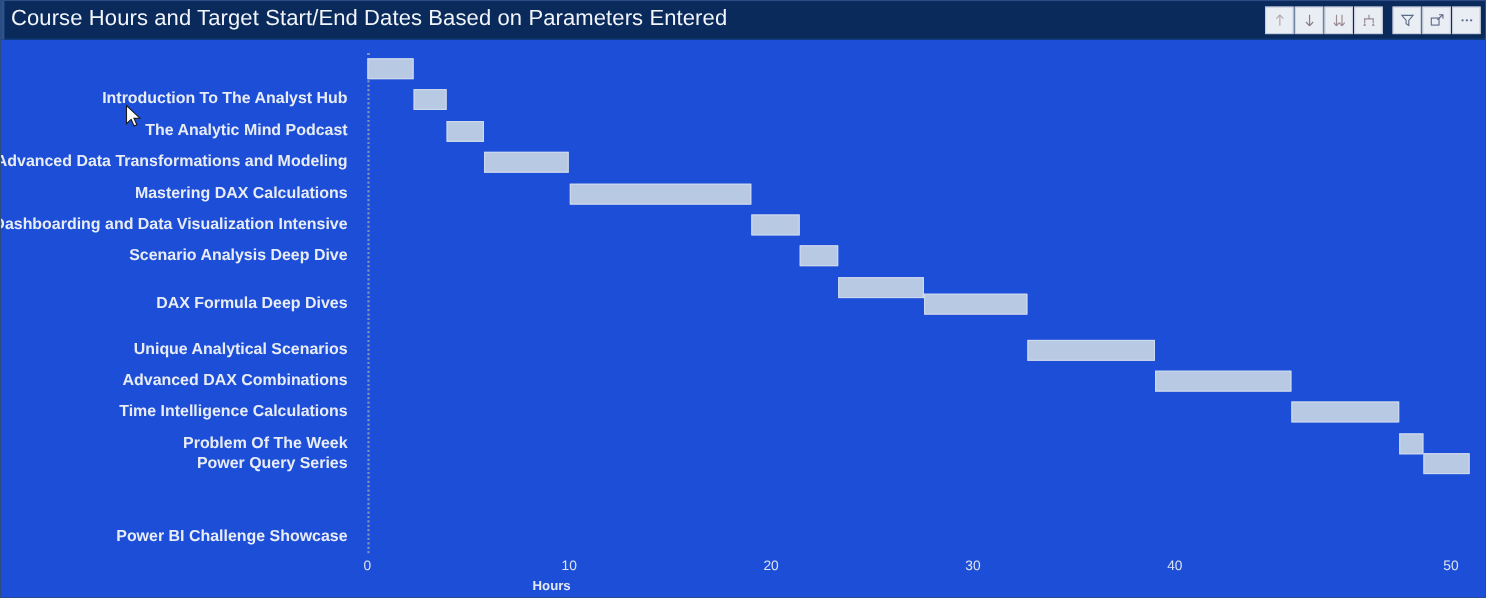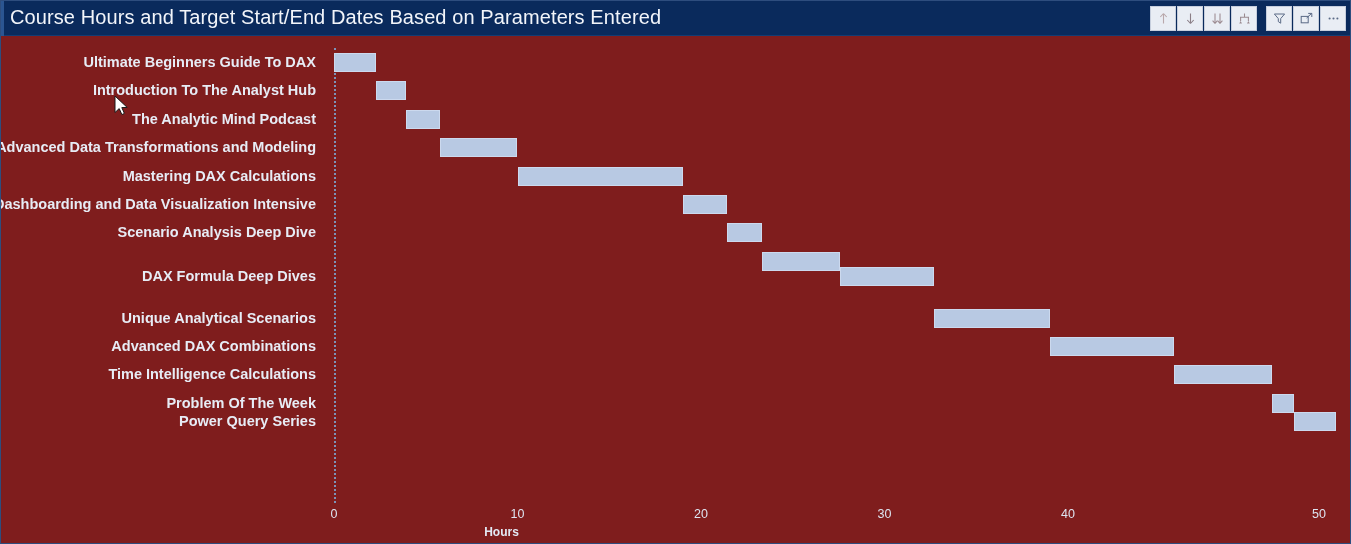--- a/index.html
+++ b/index.html
@@ -5,21 +5,21 @@
 <style>
   html,body{margin:0;padding:0;background:#0a2044;}
   body{
     font-family:"Liberation Sans", sans-serif;
     -webkit-font-smoothing:antialiased;
   }
   #visual{
     position:relative;
     width:1351px;
     height:544px;
-    background:#7f1d1d;
+    background:#1d4ed8;
     overflow:hidden;
     box-sizing:border-box;
     border:1px solid #2e4d7e;
   }
   
   #header{
     position:absolute;left:0;top:0;width:1351px;height:35px;
     background:#0a2a5c;
     border-bottom:1px solid #123c74;
     box-sizing:border-box;
@@ -176,21 +176,20 @@
         </svg>
       </div>
 
     </div>
   </div>
 
   <div id="axis-line"></div>
 
   <div id="plot">
       <div class="row" style="top: 0px;">
-        <div class="cat-label">Ultimate Beginners Guide To DAX</div>
         <div class="bar" style="left: 0px; width: 42.205px; background: rgb(184, 201, 227);"></div>
       </div>
       <div class="row" style="top: 28.4px;">
         <div class="cat-label">Introduction To The Analyst Hub</div>
         <div class="bar" style="left: 42.205px; width: 29.36px; background: rgb(184, 201, 227);"></div>
       </div>
       <div class="row" style="top: 56.8px;">
         <div class="cat-label">The Analytic Mind Podcast</div>
         <div class="bar" style="left: 71.565px; width: 34.865px; background: rgb(184, 201, 227);"></div>
       </div>
@@ -229,20 +228,23 @@
         <div class="cat-label">Problem Of The Week</div>
         <div class="bar" style="left: 937.685px; width: 22.02px; background: rgb(184, 201, 227);"></div>
       </div>
       <div class="row" style="top: 312.4px;">
         <div class="cat-label">Time Intelligence Calculations</div>
         <div class="bar" style="left: 840.43px; width: 97.255px; background: rgb(184, 201, 227);"></div>
       </div>
       <div class="row" style="top: 359px;">
         <div class="cat-label">Power Query Series</div>
         <div class="bar" style="left: 959.705px; width: 42.205px; background: rgb(184, 201, 227);"></div>
+      </div>
+      <div class="row" style="top: 426px;">
+        <div class="cat-label">Power BI Challenge Showcase</div>
       </div>
     </div>
 
   <div id="xaxis">
     <div id="xaxis-title">
       <span>Hours</span>
     </div>
   <div class="xtick" style="left: 333px;">0</div>
       <div class="xtick" style="left: 516.5px;">10</div>
       <div class="xtick" style="left: 700px;">20</div>

